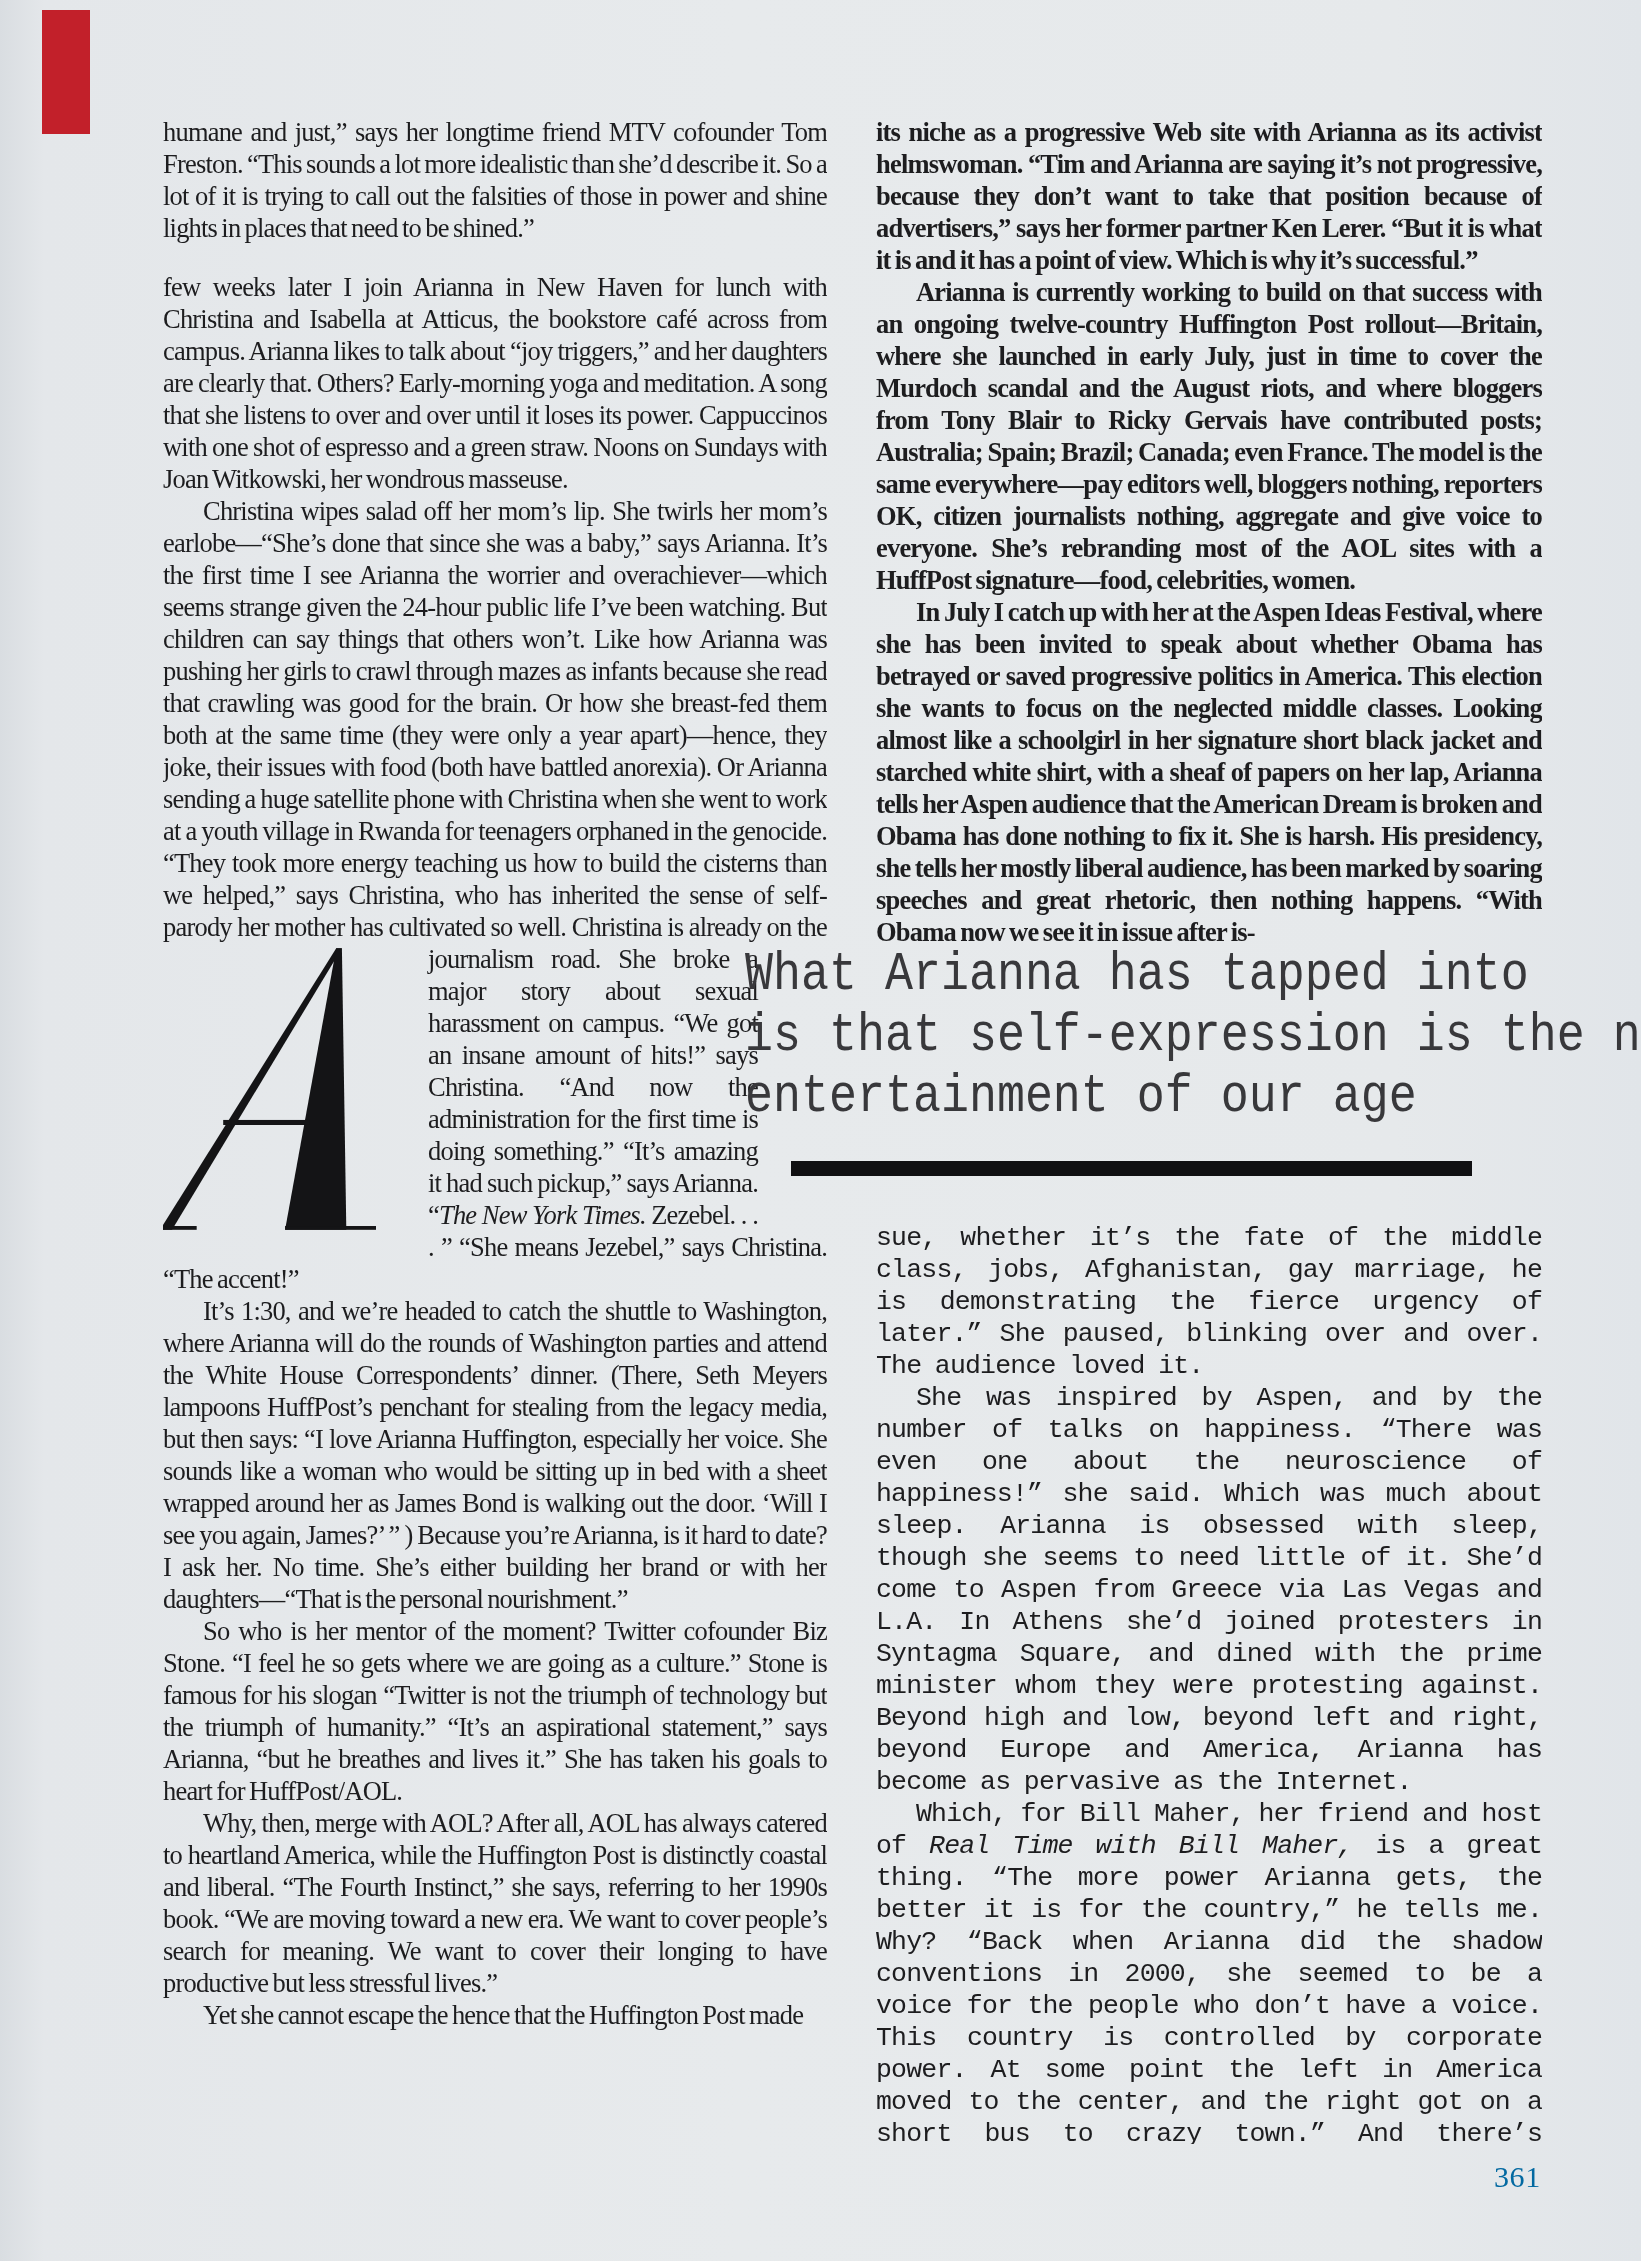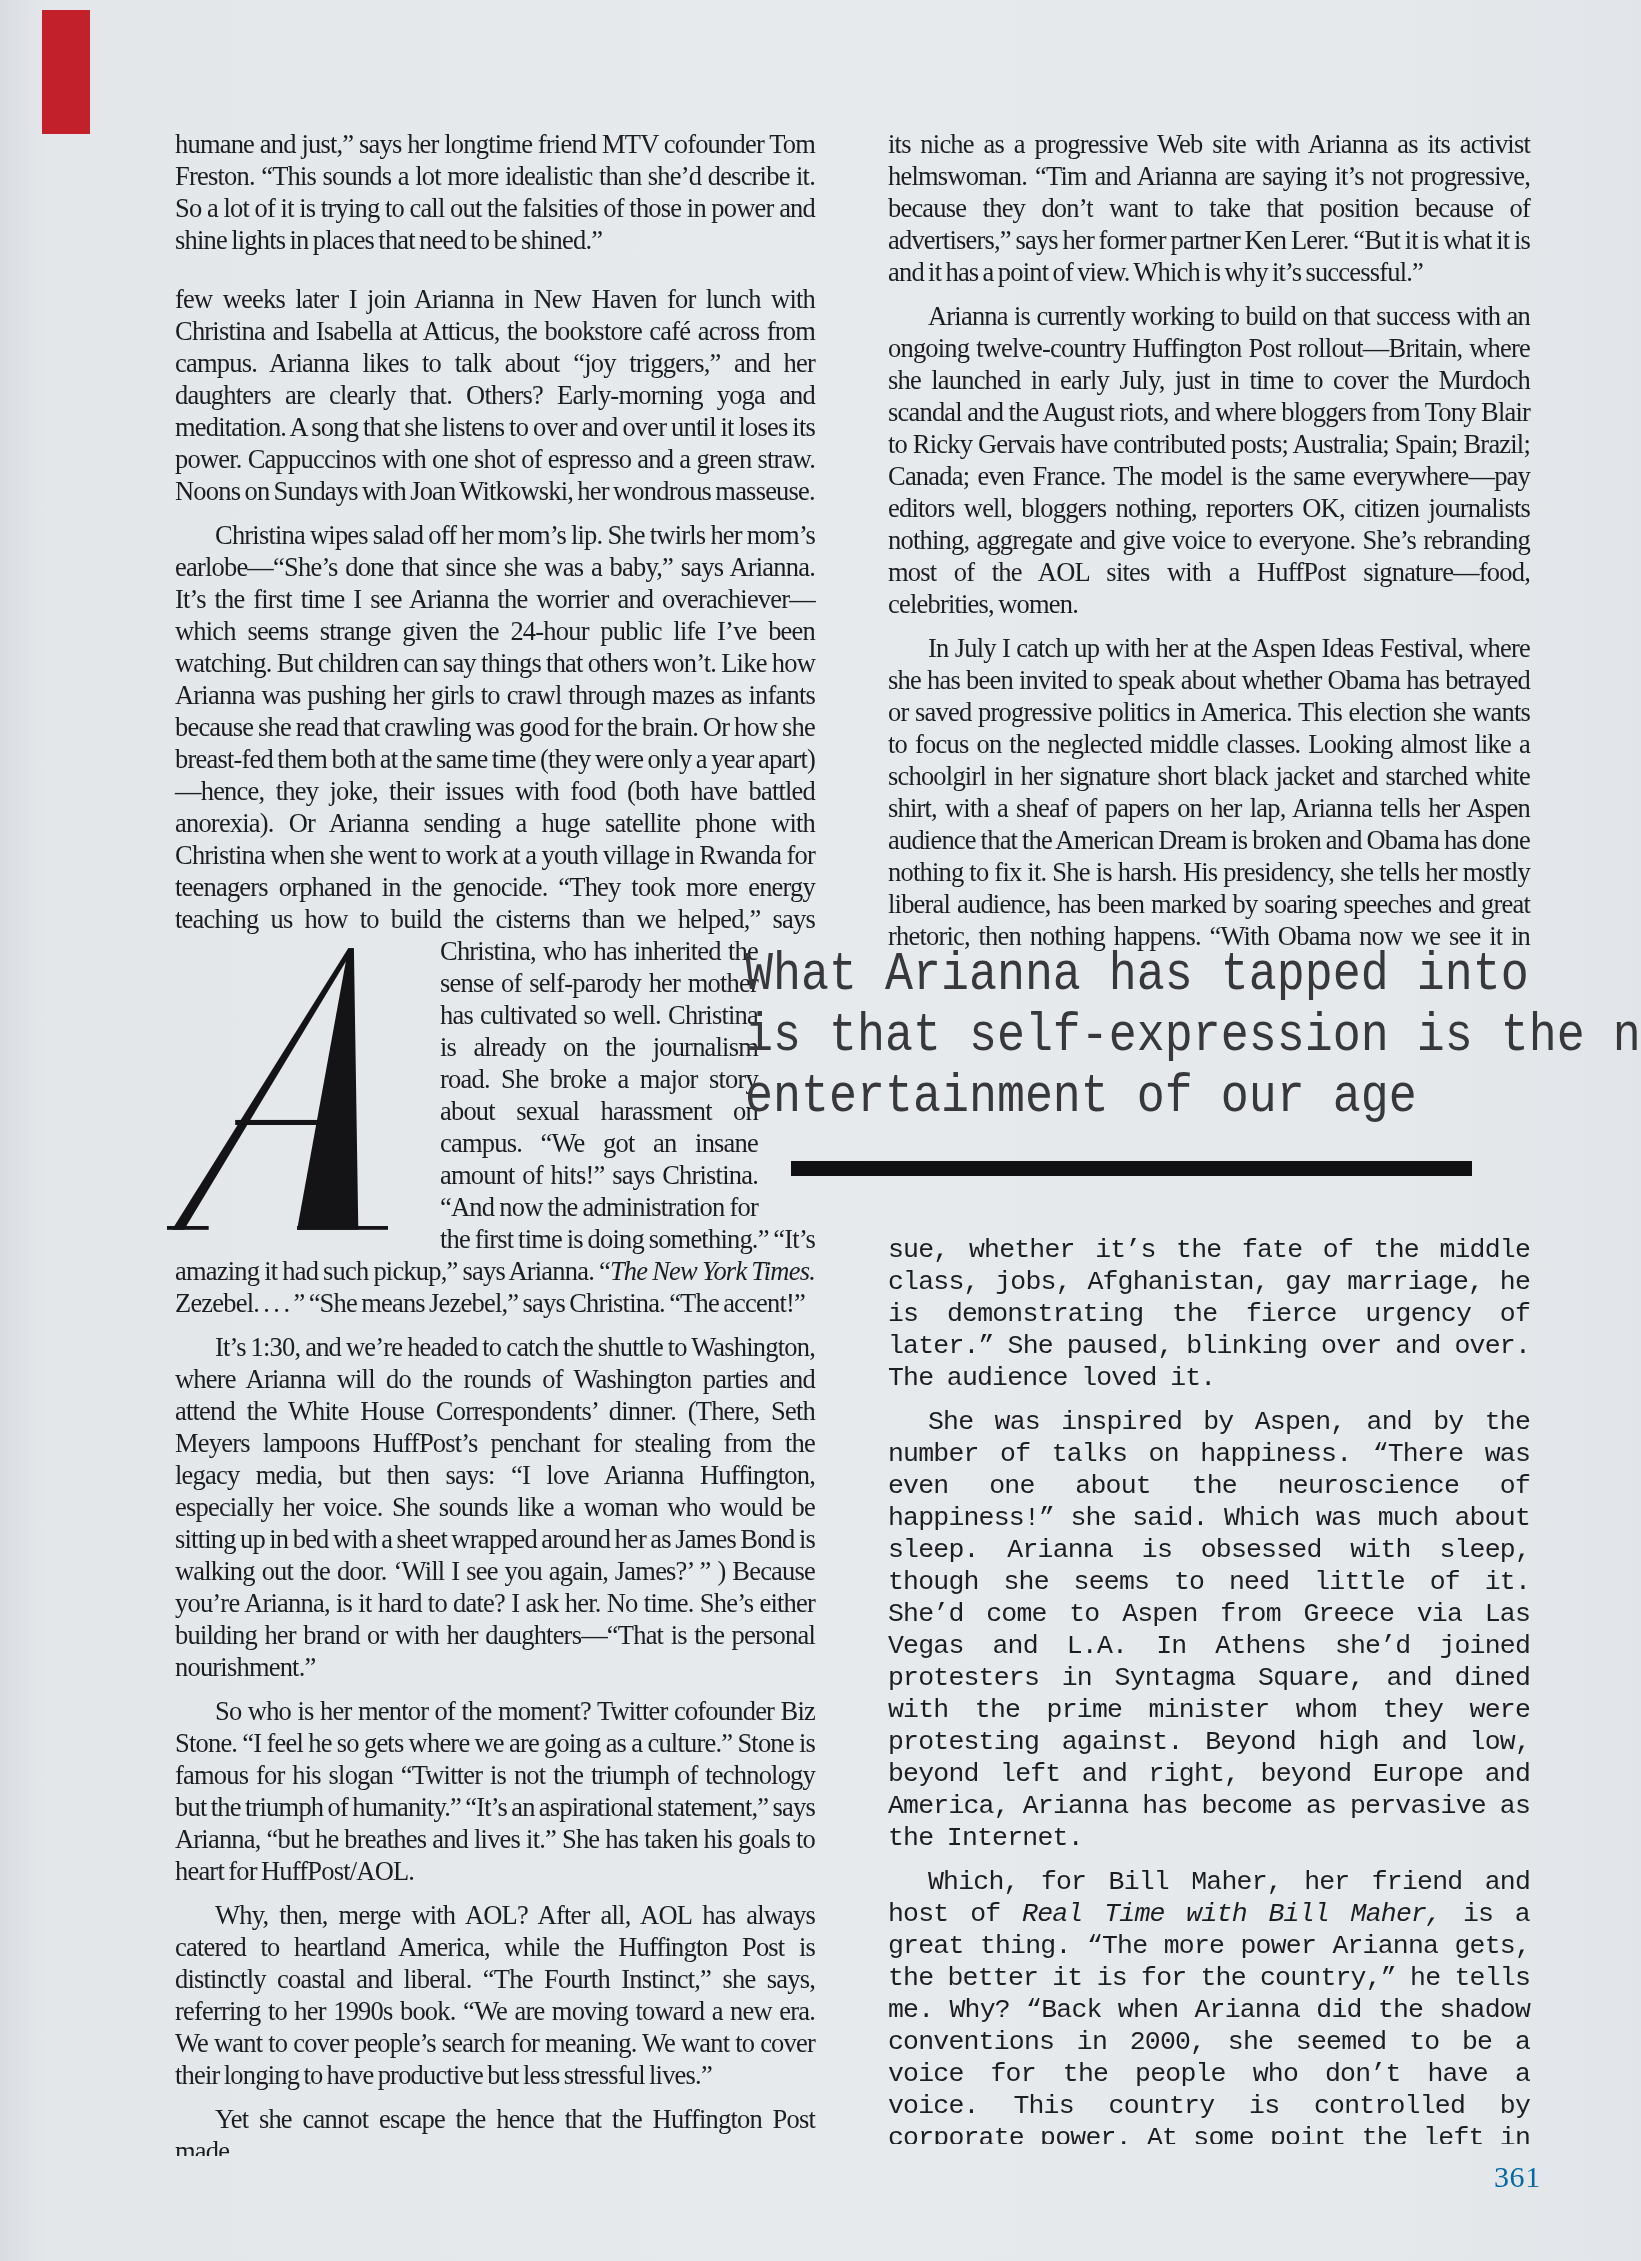--- a/index.html
+++ b/index.html
@@ -5,24 +5,24 @@
   html,body{margin:0;padding:0;}
   body{
     width:1641px;height:2261px;position:relative;overflow:hidden;
     background:linear-gradient(90deg,#d9dde1 0px,#e4e7ea 44px,#e7eaec 45%,#e6e9eb 85%,#e1e5e9 100%);
     font-family:"Liberation Serif",serif;color:#1d1d1f;
   }
   .page{position:absolute;inset:0;}
   .red-mark{position:absolute;left:42px;top:10px;width:48px;height:124px;}
   .col{position:absolute;text-align:justify;font-size:26.5px;line-height:32px;
        letter-spacing:-0.8px;word-spacing:-1.6px;overflow:hidden;}
-  .col p{margin:12px;padding:0;}
+  .col p{margin:0;padding:0;}
   .col p.indent{text-indent:40px;}
   #left-col{left:163px;top:116px;width:664px;max-height:2040px;}
-  #right-col-top{left:876px;top:116px;width:666px;max-height:841px;}
+  #right-col-top{left:876px;top:116px;width:666px;max-height:841px;font-weight:bold;}
   #right-col-bottom{left:876px;top:1222px;width:666px;max-height:922px;font-family:Liberation Mono, monospace;}
   .gap-before{margin-top:26.5px !important;}
   .dropcap-box{float:left;width:265px;height:285px;}
   .dropcap-box svg{display:block;margin-left:-8.2px;margin-top:1.3px;}
   .q-spacer{float:right;width:0;height:831px;}
   .q-block{float:right;clear:right;width:69px;height:260px;}
   .pull-quote{position:absolute;left:745px;top:945px;width:815px;
       font-family:Liberation Mono, monospace;font-weight:300;
       color:#38383b;}
   .pull-quote .pq-line{font-size:53px;line-height:61px;white-space:nowrap;

